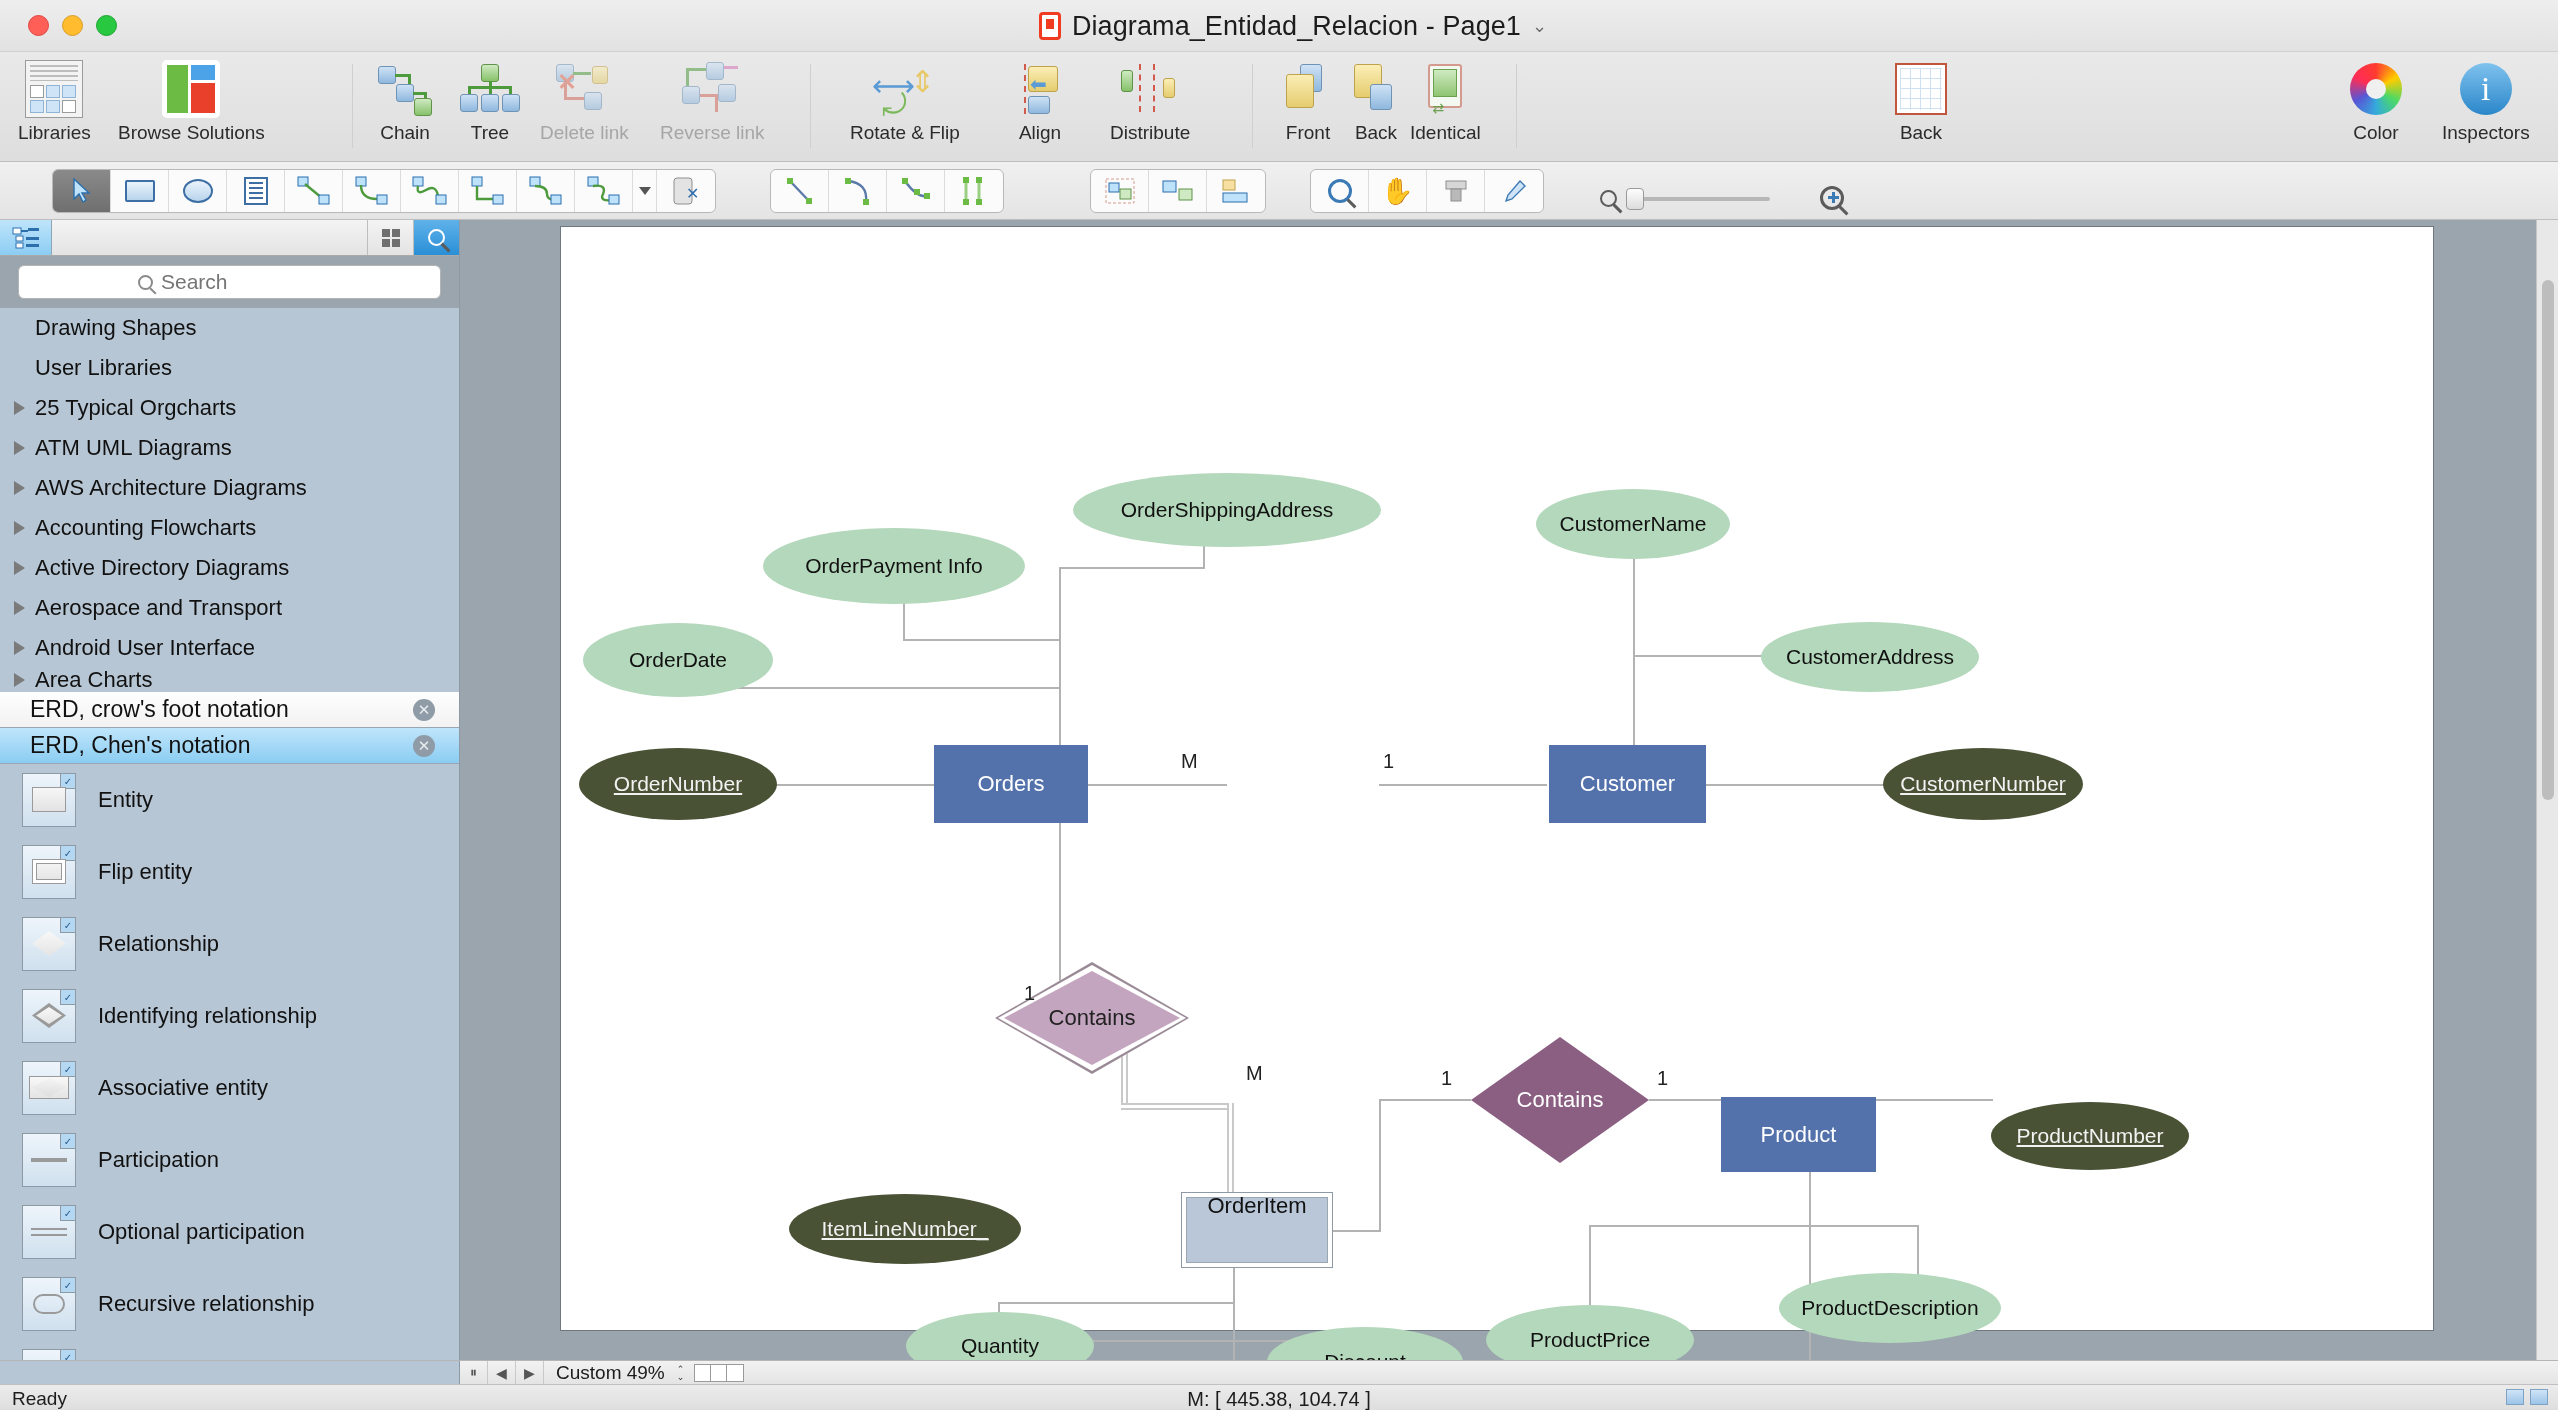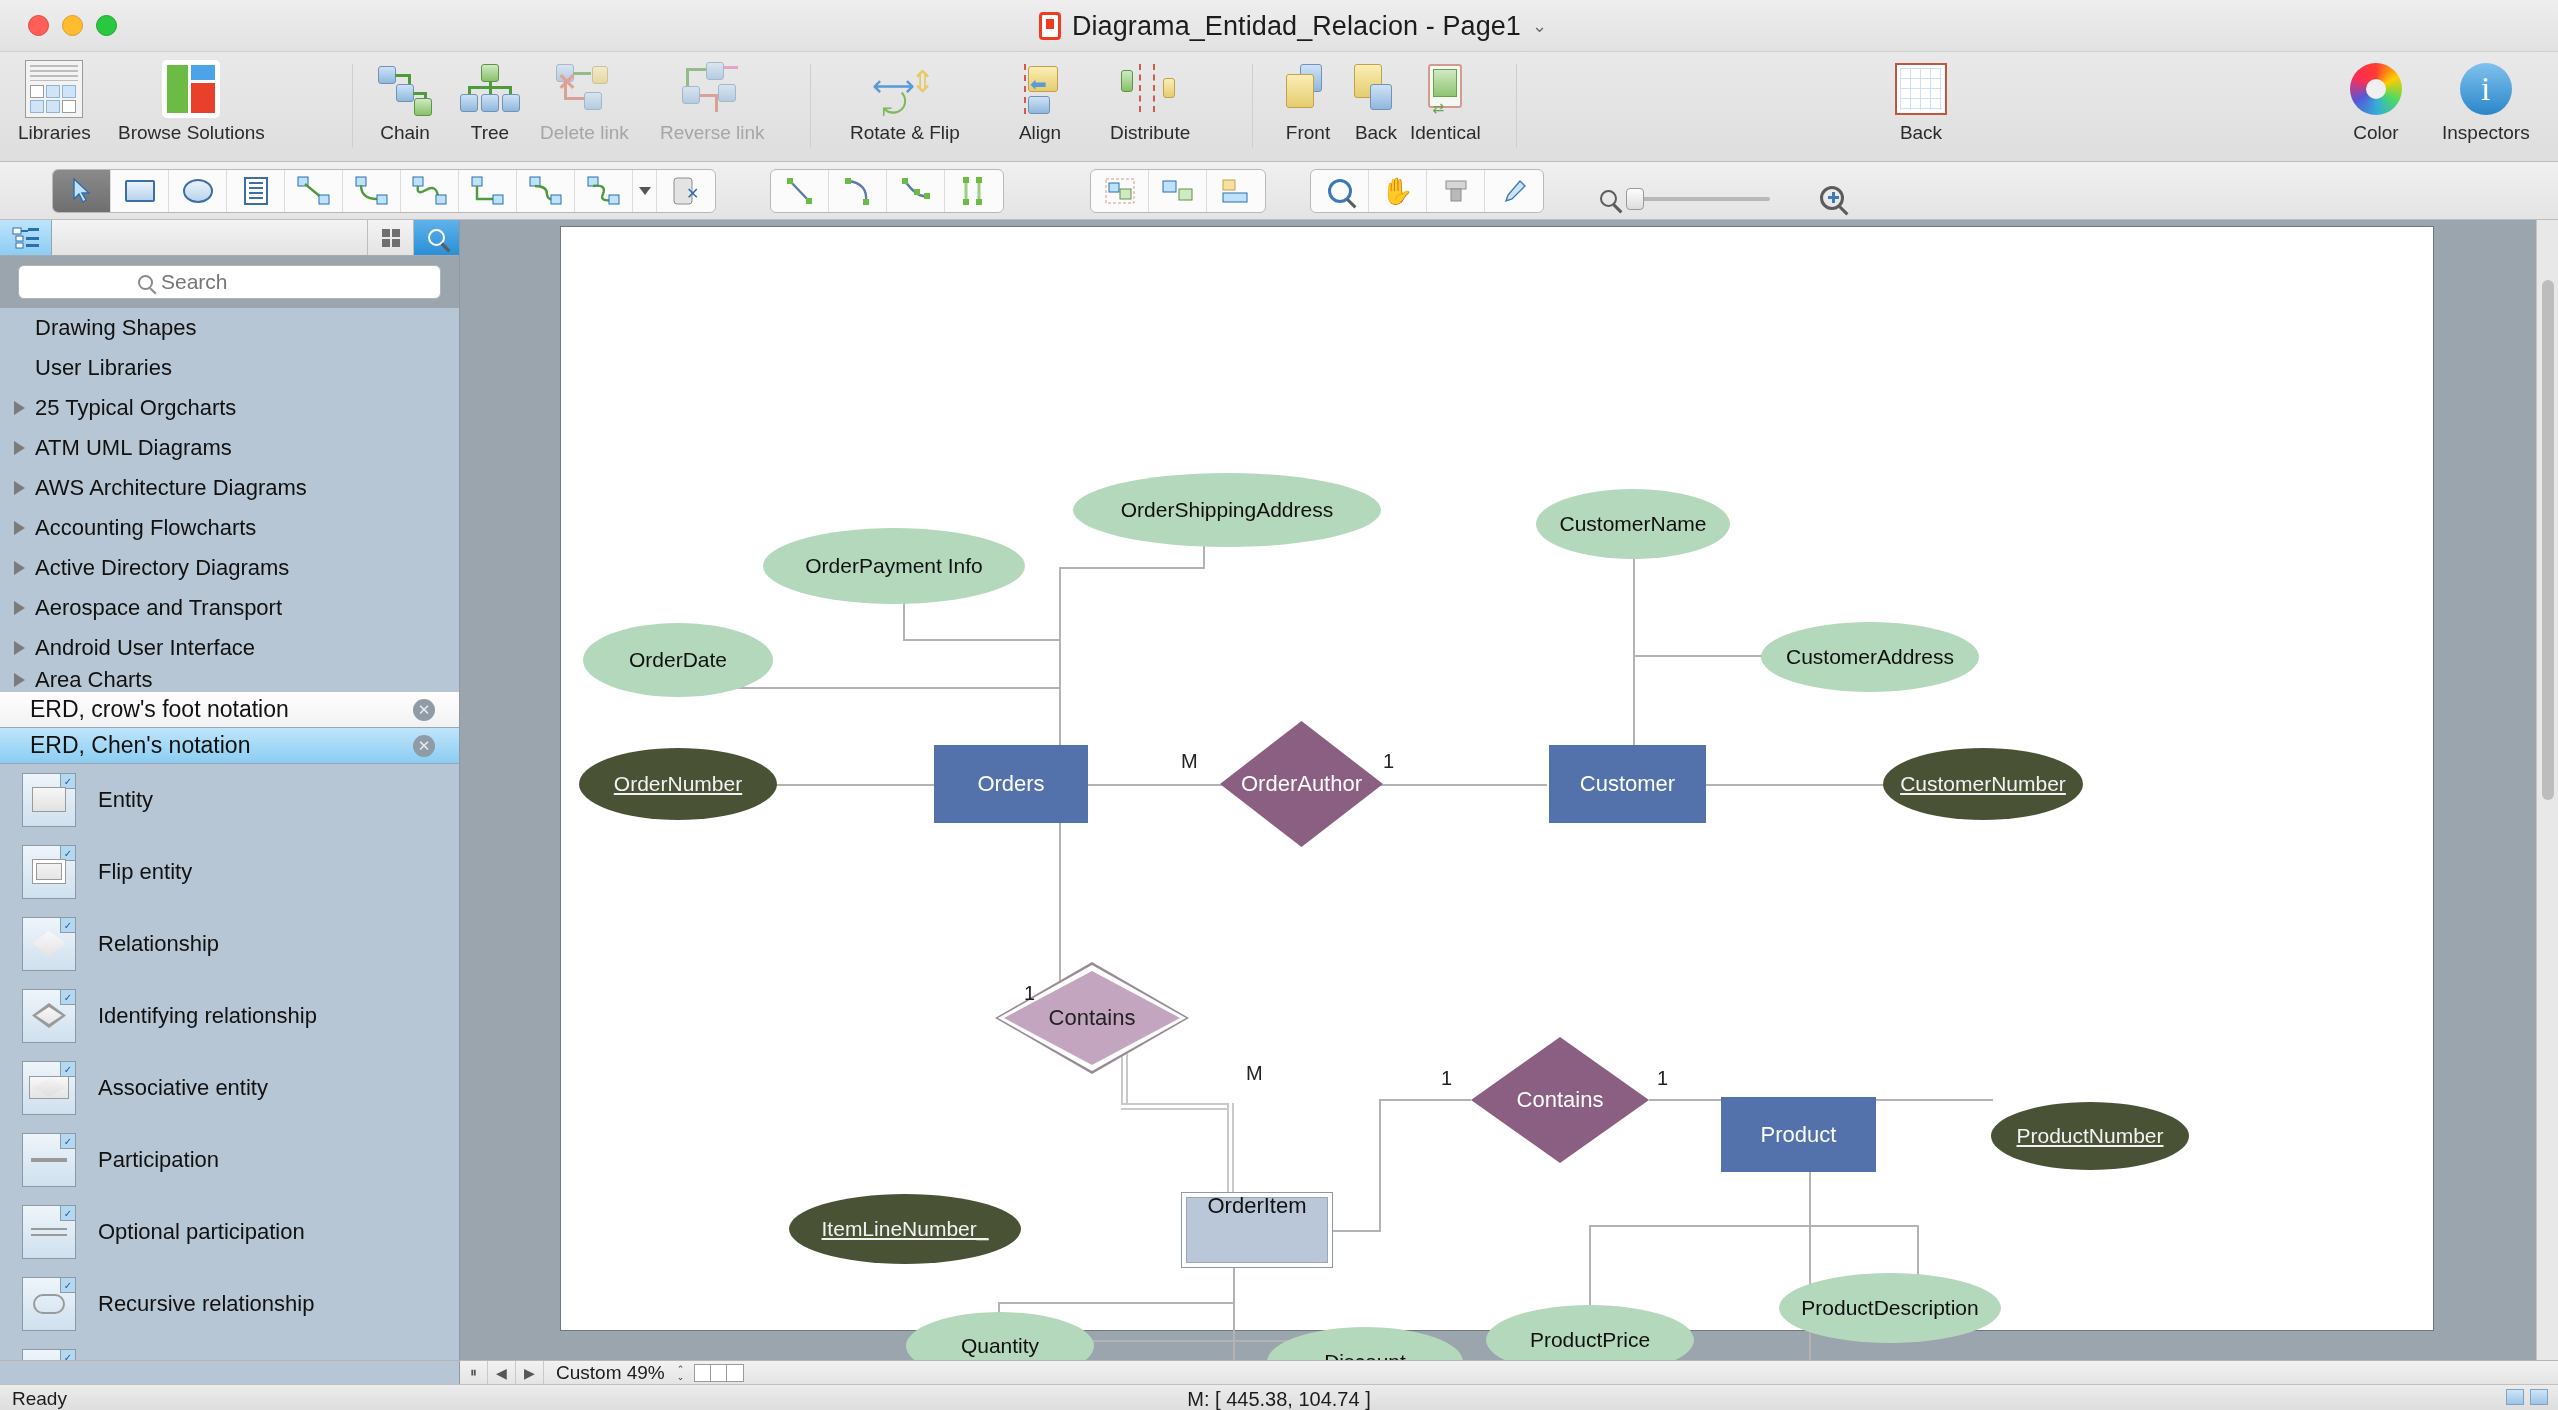--- a/index.html
+++ b/index.html
@@ -783,24 +783,20 @@
         <span>OrderShippingAddress</span>
         </div>
       <div class="attr key" style="left:18px;top:521px;width:198px;height:72px;">
         <span>OrderNumber</span>
         </div>
 
       <div class="ent" style="left:373px;top:518px;width:154px;height:78px;">
         <span>Orders</span>
         </div>
 
-      <div class="rel" style="left:659px;top:494px;width:163px;height:126px;">
-        <div class="dia"></div>
-        <span>OrderAuthor</span>
-        </div>
       <div class="card" style="left:620px;top:523px;">M</div>
       <div class="card" style="left:822px;top:523px;">1</div>
 
       <div class="ent" style="left:988px;top:518px;width:157px;height:78px;">
         <span>Customer</span>
         </div>
       <div class="attr" style="left:975px;top:262px;width:194px;height:70px;">
         <span>CustomerName</span>
         </div>
       <div class="attr" style="left:1200px;top:395px;width:218px;height:70px;">

